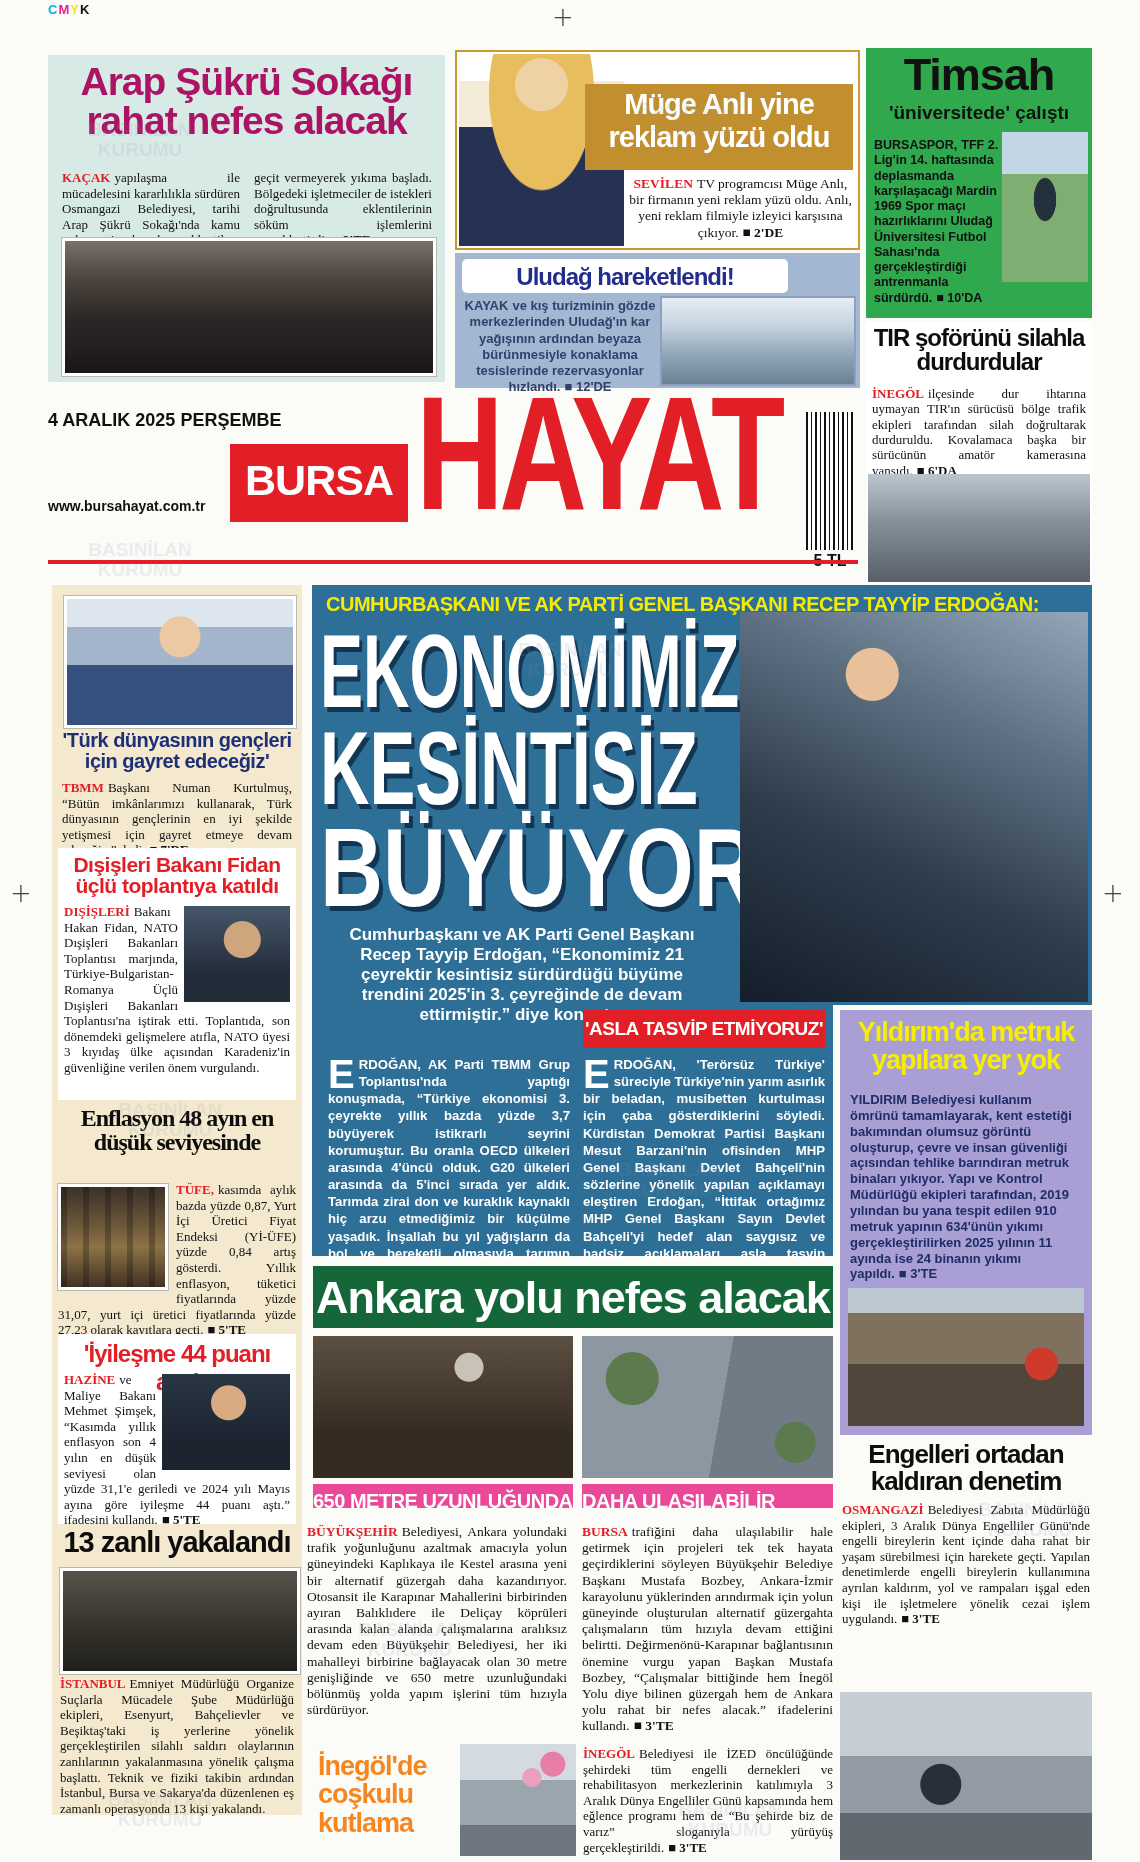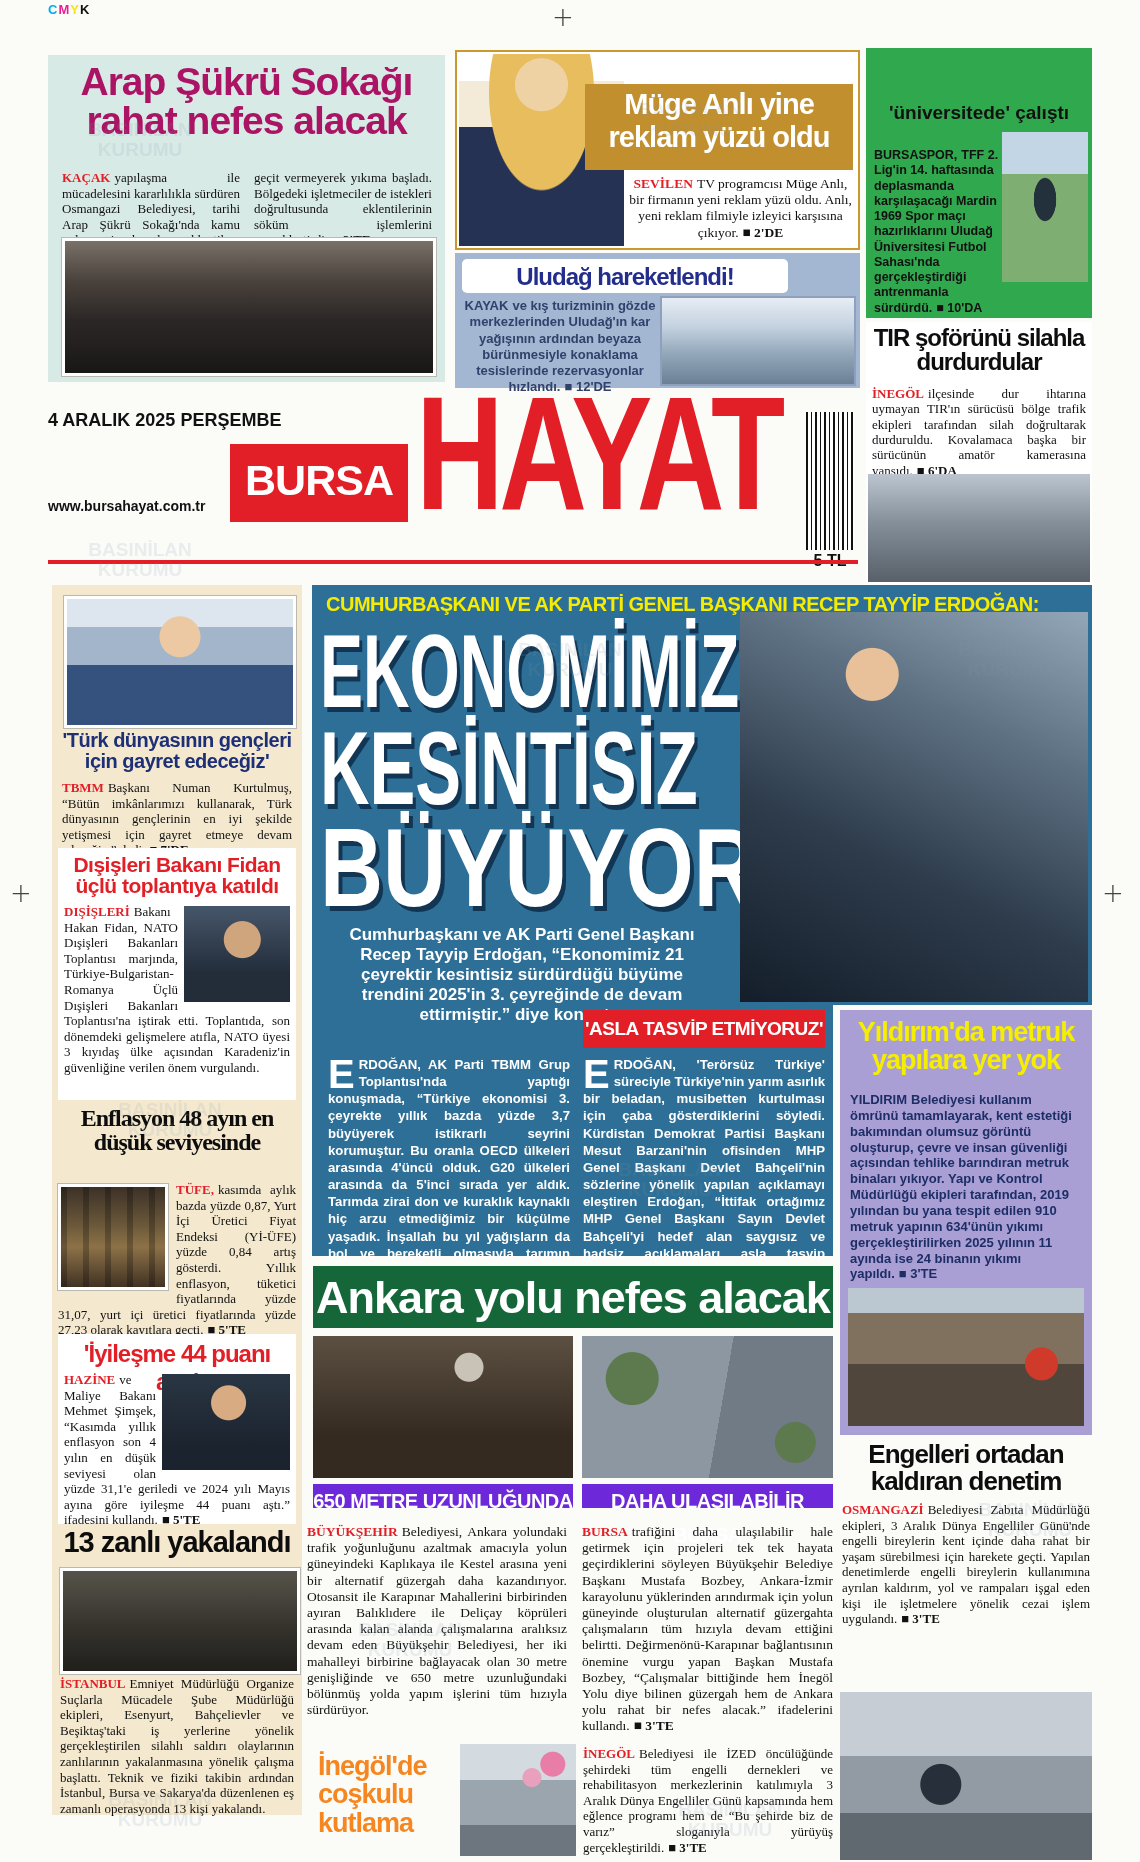--- a/index.html
+++ b/index.html
@@ -69,21 +69,21 @@
   .t-muge{left:628px;top:176px;width:225px;font-size:13.5px;line-height:1.2;text-align:center;}
 
   .box-uludag{left:455px;top:253px;width:405px;height:135px;background:#a3b6d2;}
   .uludag-head{left:462px;top:259px;width:326px;height:34px;background:#fff;border-radius:5px;}
   .h-uludag{left:462px;top:263px;width:326px;color:#232d8c;font-weight:800;font-size:24px;text-align:center;letter-spacing:-1px;}
   .t-uludag{left:464px;top:298px;width:192px;font-weight:bold;font-size:13px;line-height:1.25;color:#31416b;text-align:center;}
 
   .box-timsah{left:866px;top:48px;width:226px;height:270px;background:#2fa84e;color:#fff;}
   .h-timsah{left:872px;top:52px;width:214px;font-weight:800;font-size:45px;letter-spacing:-1px;text-align:center;line-height:1;}
   .h2-timsah{left:868px;top:102px;width:222px;font-weight:800;font-size:19px;text-align:center;}
-  .t-timsah{left:874px;top:148px;width:126px;font-weight:bold;font-size:12.5px;line-height:1.22;}
+  .t-timsah{left:874px;top:138px;width:126px;font-weight:bold;font-size:12.5px;line-height:1.22;}
 
   .box-tir{left:866px;top:322px;width:226px;height:263px;background:#fff;}
   .h-tir{left:868px;top:326px;width:222px;font-weight:800;font-size:24px;line-height:1.02;text-align:center;letter-spacing:-1px;color:#0d0d0d;}
   .t-tir{left:872px;top:386px;width:214px;font-size:13px;line-height:1.18;}
 
   
   .date{left:48px;top:410px;font-weight:800;font-size:18px;letter-spacing:0;}
   .site{left:48px;top:498px;font-weight:700;font-size:14px;}
   .bursa-block{left:230px;top:444px;width:178px;height:78px;background:#e21f26;}
   .bursa-txt{left:230px;top:456px;width:178px;color:#fff;font-weight:800;font-size:43px;text-align:center;letter-spacing:-1px;}
@@ -129,21 +129,21 @@
   
   .box-yildirim{left:840px;top:1010px;width:252px;height:425px;background:#a99fd4;}
   .h-yil{left:846px;top:1018px;width:240px;color:#f6ee00;font-weight:800;font-size:27px;line-height:1.04;text-align:center;letter-spacing:-1px;}
   .t-yil{left:850px;top:1092px;width:232px;color:#1d2e66;font-weight:bold;font-size:13px;line-height:1.22;}
   .h-eng{left:840px;top:1441px;width:252px;font-weight:800;font-size:26px;line-height:1.02;text-align:center;letter-spacing:-1px;color:#0d0d0d;}
   .t-eng{left:842px;top:1502px;width:248px;font-size:13px;line-height:1.2;}
 
   
   .gbanner{left:313px;top:1266px;width:520px;height:62px;background:#15673a;}
   .h-ank{left:313px;top:1272px;width:520px;color:#fff;font-weight:800;font-size:45px;text-align:center;letter-spacing:-1px;}
-  .gsub{top:1484px;height:24px;background:#6d28d9;color:#fff;font-weight:800;font-size:20px;line-height:34px;text-align:center;letter-spacing:-0.5px;}
+  .gsub{top:1484px;height:24px;background:#ec4899;color:#fff;font-weight:800;font-size:20px;line-height:34px;text-align:left;letter-spacing:-0.5px;}
   .gs1{left:313px;width:260px;} .gs2{left:582px;width:251px;}
   .acol{top:1524px;font-size:13.5px;line-height:1.2;}
   .ac1{left:307px;width:260px;} .ac2{left:582px;width:251px;}
   .h-inegol{left:318px;top:1752px;width:140px;color:#f6861f;font-weight:800;font-size:27px;line-height:1.05;letter-spacing:-1px;}
   .t-inegol{left:583px;top:1746px;width:250px;font-size:13px;line-height:1.2;}
 
   .lead{font-weight:bold;margin-right:4px;}
   .lead-red{color:#e21f26;}
   .lead-dark{color:inherit;}
   .ref{font-weight:bold;margin-left:4px;white-space:nowrap;}
@@ -175,20 +175,21 @@
 
   <div class="abs box-uludag"></div>
   <div class="abs uludag-head"></div>
   <div class="abs h-uludag">Uludağ hareketlendi!</div>
   <p class="abs t-uludag">
     <span class="lead lead-dark">KAYAK</span><span>ve kış turizminin gözde merkezlerinden Uludağ'ın kar yağışının ardından beyaza bürünmesiyle konaklama tesislerinde rezervasyonlar hızlandı.</span><span class="ref">■ 12'DE</span>
   </p>
   <div class="ph ph-snow" style="left:660px;top:296px;width:192px;height:86px;border:2px solid #8fa0bd;"></div>
 
   <div class="abs box-timsah"></div>
+  <div class="abs h-timsah">Timsah</div>
   <div class="abs h2-timsah">'üniversitede' çalıştı</div>
   <p class="abs t-timsah">
     <span class="lead">BURSASPOR,</span><span>TFF 2. Lig'in 14. haftasında deplasmanda karşılaşacağı Mardin 1969 Spor maçı hazırlıklarını Uludağ Üniversitesi Futbol Sahası'nda gerçekleştirdiği antrenmanla sürdürdü.</span><span class="ref">■ 10'DA</span>
   </p>
   <div class="ph ph-player" style="left:1002px;top:132px;width:86px;height:150px;"></div>
 
   <div class="abs box-tir"></div>
   <div class="abs h-tir">TIR şoförünü silahla durdurdular</div>
   <p class="abs t-tir serif just">
     <span class="lead lead-red">İNEGÖL</span><span>ilçesinde dur ihtarına uymayan TIR'ın sürücüsü bölge trafik ekipleri tarafından silah doğrultarak durduruldu. Kovalamaca başka bir sürücünün amatör kamerasına yansıdı.</span><span class="ref">■ 6'DA</span>

